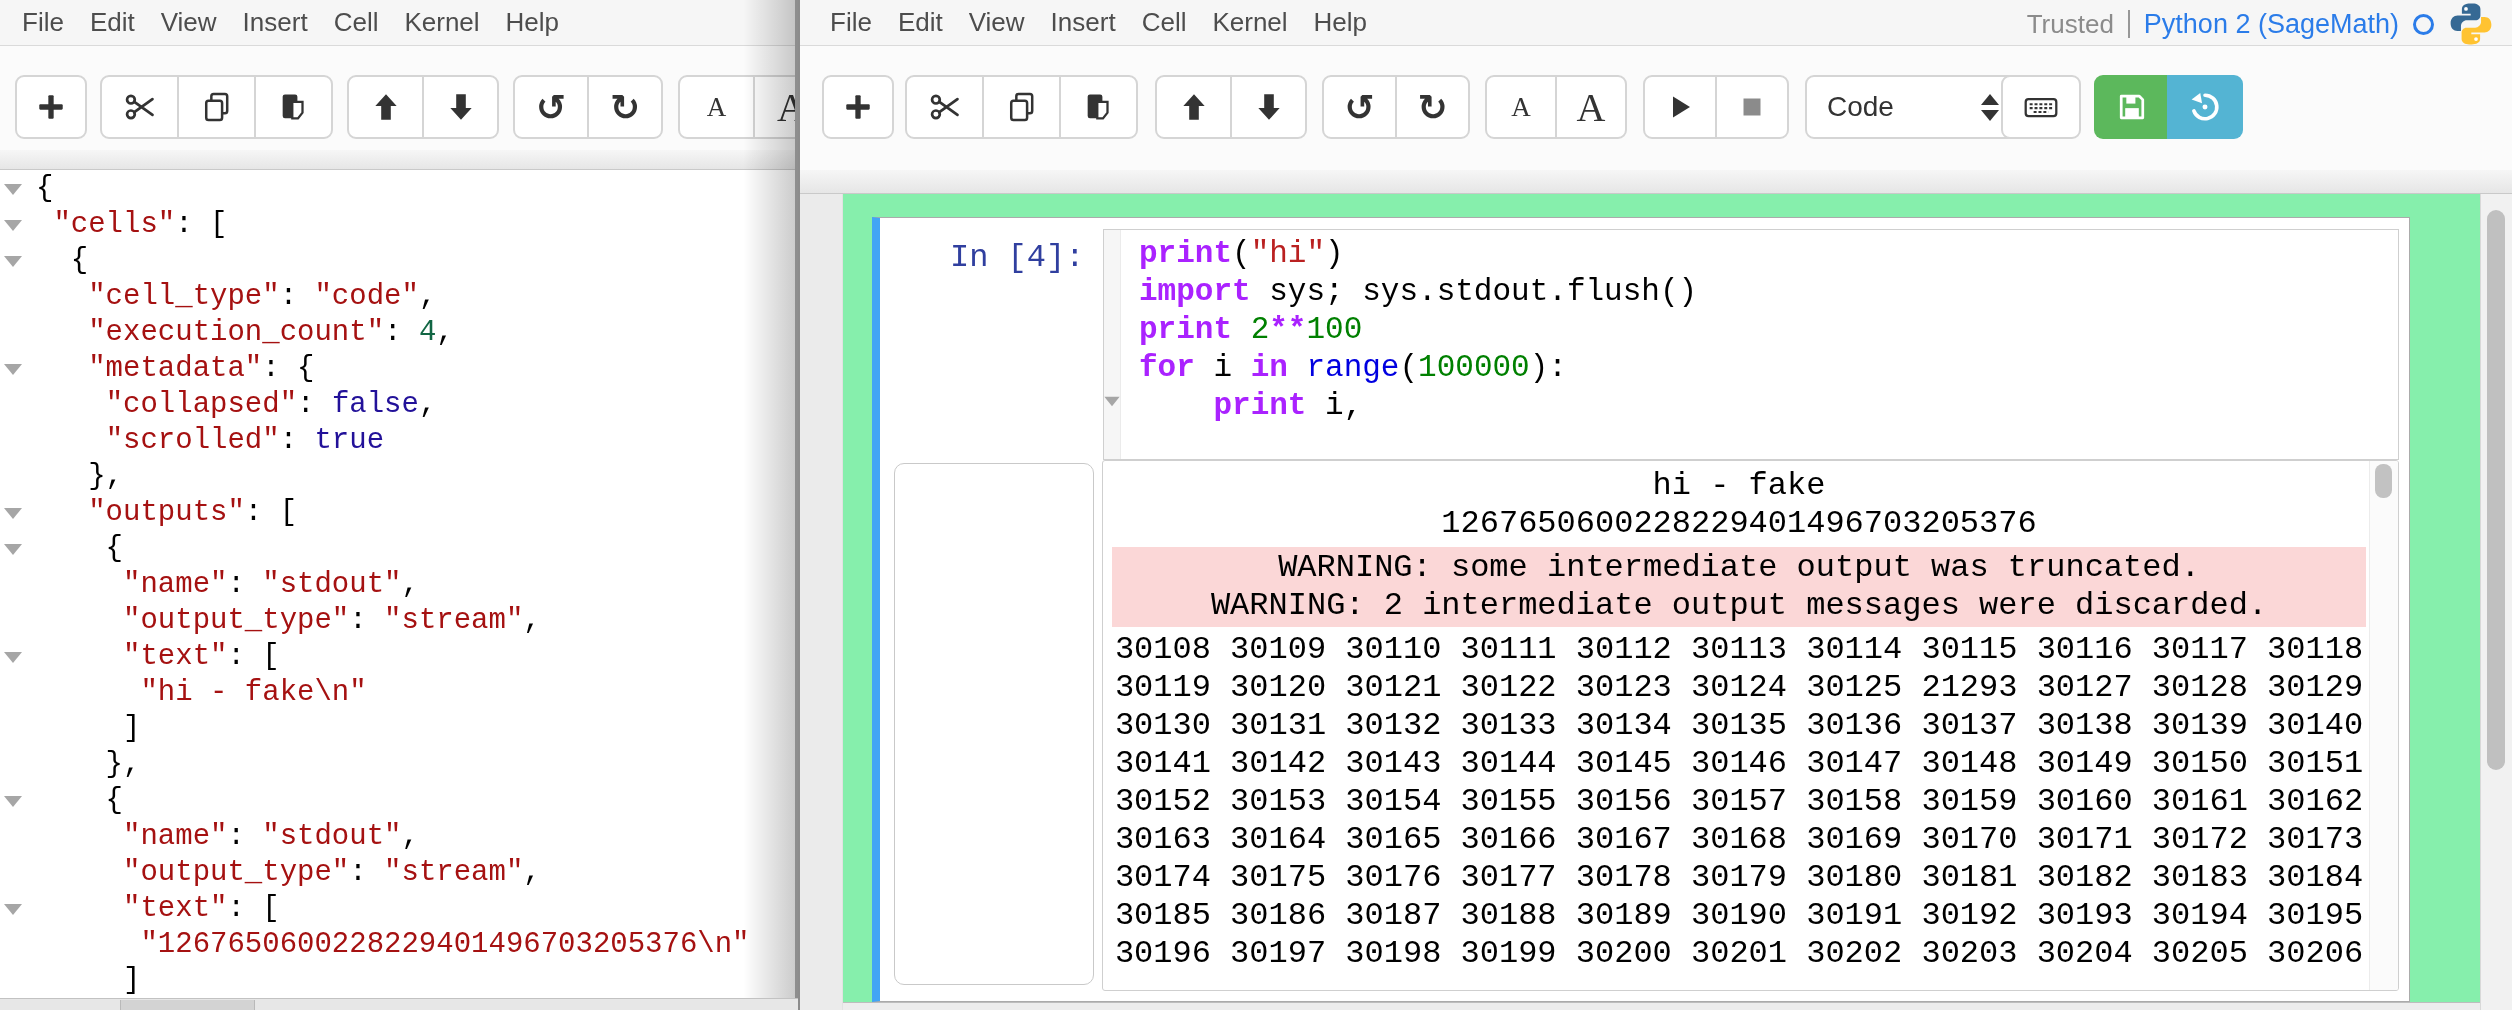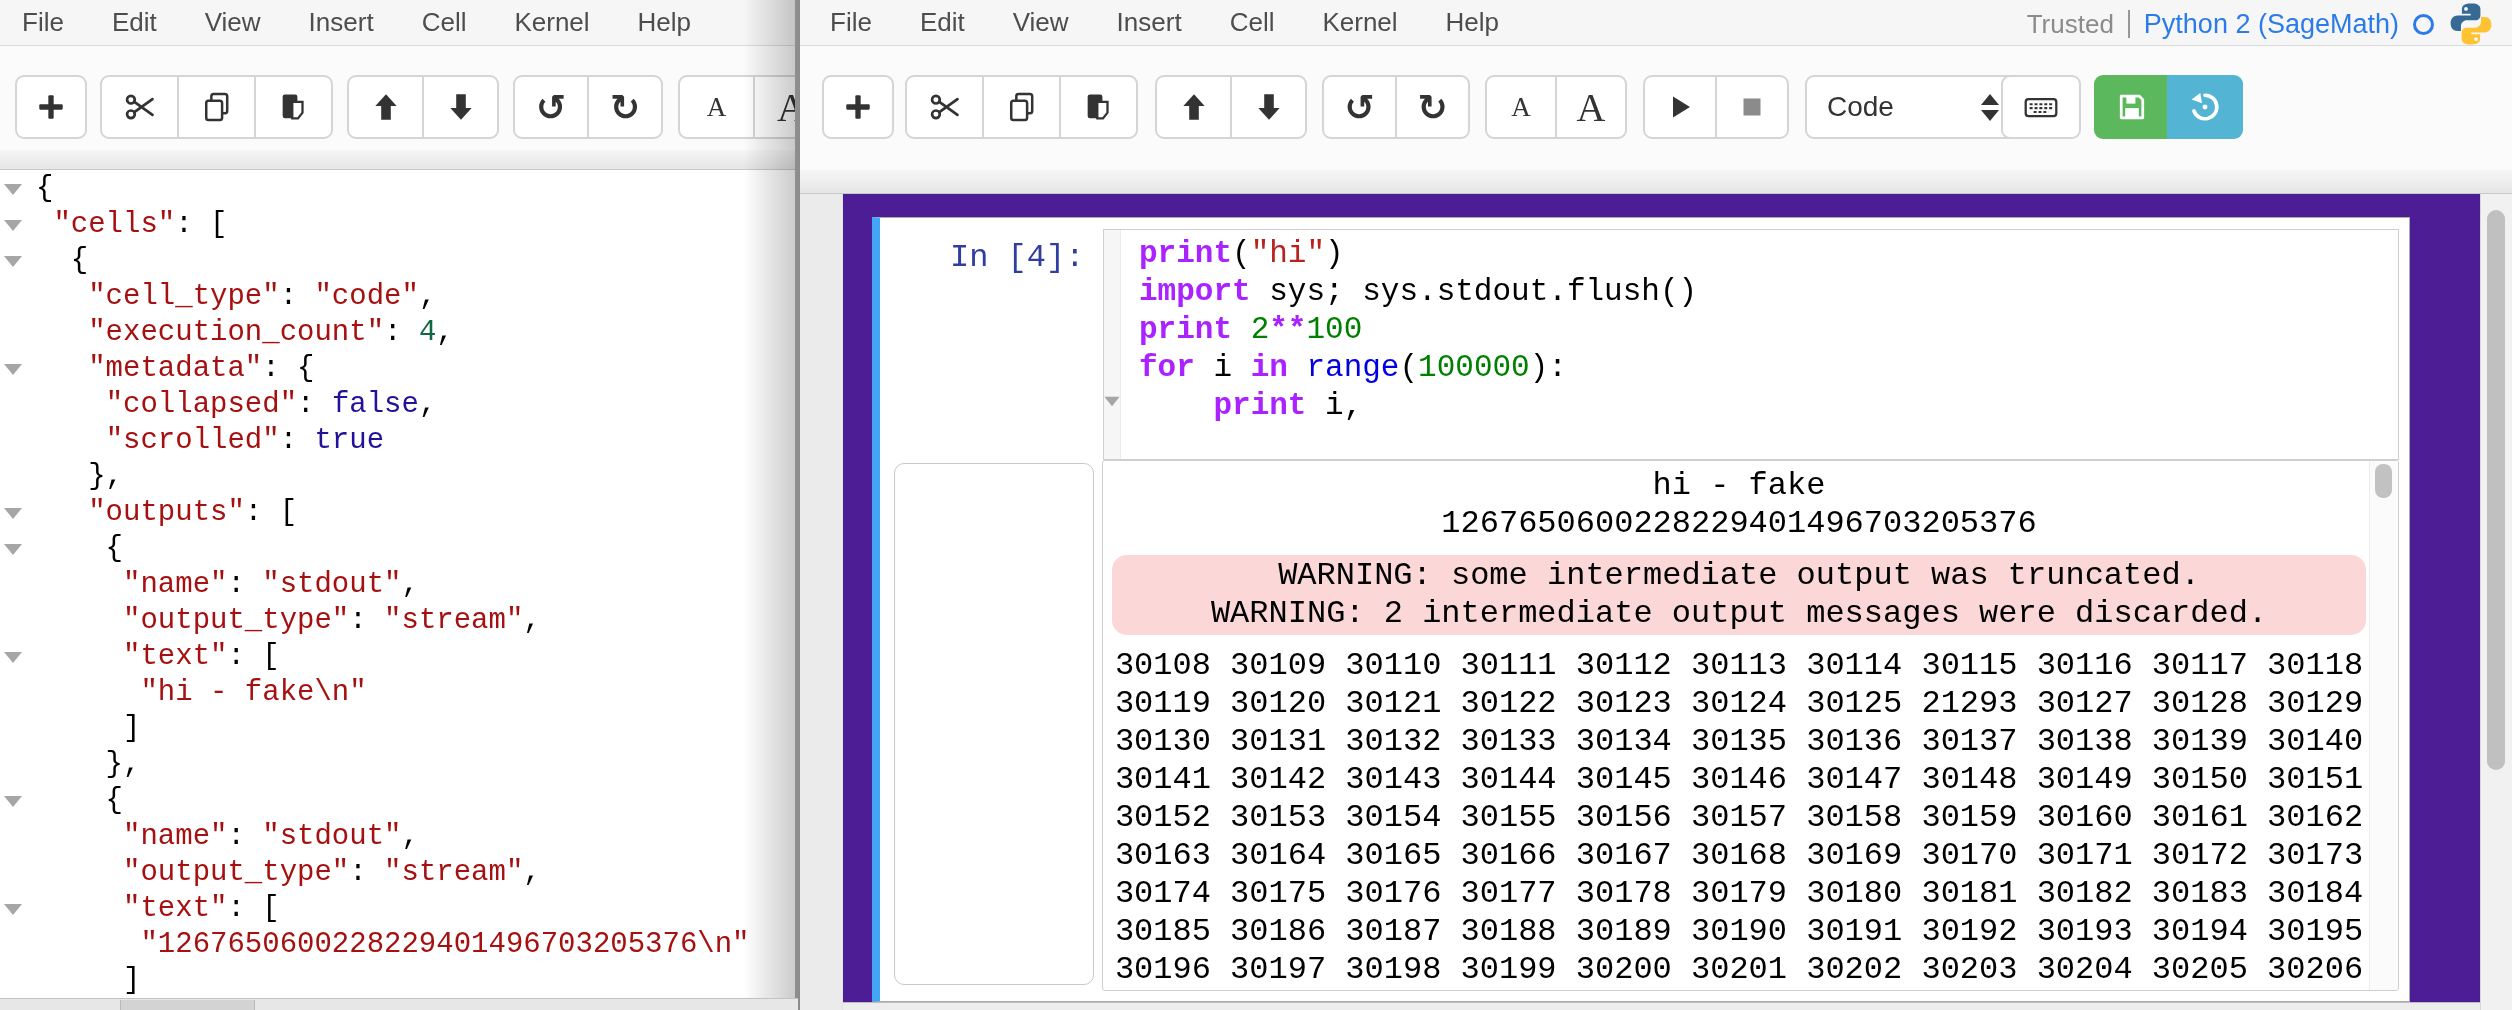--- a/index.html
+++ b/index.html
@@ -2,21 +2,21 @@
 <html><head>
 <meta charset="utf-8">
 <style>
   * { margin:0; padding:0; box-sizing:border-box; }
   html,body { width:2512px; height:1010px; overflow:hidden; background:#ddd;
               font-family:"Liberation Sans", sans-serif; }
   #stage { position:relative; width:2512px; height:1010px; background:#fff; }
 
   
   .menubar { position:absolute; top:0; left:0; right:0; height:46px; background:#f6f6f6;
-             border-bottom:1px solid #dadada; display:flex; align-items:center; gap:48px;
+             border-bottom:1px solid #dadada; display:flex; align-items:center; gap:26px;
              font-size:26px; color:#4d4d4d; }
   .menu-item { cursor:default; }
   .toolbar { position:absolute; left:0; right:0; background:#fbfbfb; }
   .btn { height:64px; background:#fff; border:2px solid #d5d5d5; border-radius:9px;
          display:flex; align-items:center; justify-content:center; color:#333; }
   .grp { position:absolute; top:29px; display:flex; }
   .grp .btn { border-radius:0; }
   .grp .btn + .btn { margin-left:-2px; }
   .grp .btn:first-child { border-top-left-radius:9px; border-bottom-left-radius:9px; }
   .grp .btn:last-child { border-top-right-radius:9px; border-bottom-right-radius:9px; }
@@ -51,21 +51,21 @@
   #rw .menubar { padding-left:30px; }
   #rw .toolbar { top:46px; height:124px; }
   #rw .strip { top:170px; height:24px; }
   #rw-header { position:absolute; top:5px; right:18px; height:38px; display:flex;
                align-items:center; gap:14px; z-index:5; }
   #trusted { font-size:26px; color:#8b8b8b; }
   .hdr-divider { width:2px; height:28px; background:#979797; }
   #kernel-name { font-size:27px; color:#2b7ce9; }
   #kernel-ring { width:21px; height:21px; border:3px solid #2b7ce9; border-radius:50%; }
 
-  #rw-body { position:absolute; top:194px; left:0; right:0; bottom:0; background:#4c1d95; }
+  #rw-body { position:absolute; top:194px; left:0; right:0; bottom:0; background:#86efac; }
   #rw-gutterstrip { position:absolute; left:0; top:0; bottom:0; width:43px; background:#ebebeb;
                     border-right:1px solid #e2e2e2; }
   #rw-vscroll { position:absolute; right:0; top:0; bottom:0; width:32px; background:#f1f1f1;
                 border-left:1px solid #d8d8d8; }
   #rw-vthumb { position:absolute; left:6px; top:16px; width:18px; height:560px; background:#c0c0c0;
                border-radius:9px; }
   #rw-bottombar { position:absolute; left:43px; right:32px; bottom:0; height:8px; background:#ededed;
                   border-top:1px solid #bdbdbd; }
 
   
@@ -83,21 +83,21 @@
   .ck-k { color:#AA22FF; font-weight:bold; } .ck-s { color:#BA2121; } .ck-n { color:#008000; }
   .ck-b { color:#0000E0; } .ck-p { color:#000; }
 
   
   #out-prompt-box { position:absolute; left:14px; top:245px; width:200px; height:522px;
                     border:1px solid #c9c9c9; border-radius:10px; background:#fff; }
   #out-scroll { position:absolute; left:222px; top:242px; right:10px; height:531px; background:#fff;
                 border:1px solid #cfcfcf; border-radius:3px; overflow:hidden; }
   #out-content { padding:6px 32px 0 9px; }
   .outpre { font-size:32px; line-height:38px; white-space:pre; color:#000;text-align:center; }
-  #warn-block { margin:12px 0; background:#fbd7d7; padding:2px 0;border-radius:15px; }
+  #warn-block { margin:4px 0; background:#fbd7d7; padding:2px 0; }
   #num-rows { margin-top:3px; }
   #out-sb { position:absolute; right:0; top:0; bottom:0; width:29px; background:#fbfbfb;
             border-left:1px solid #ececec; }
   #out-sb-thumb { position:absolute; left:5px; top:3px; width:17px; height:34px; background:#c2c2c2;
                   border-radius:8px; }
 
   
   .glyph-a-small { font-family:"Liberation Serif", serif; font-size:27px; }
   .glyph-a-big { font-family:"Liberation Serif", serif; font-size:40px; }
   .glyph-undo, .glyph-redo { font-size:36px; font-weight:bold; font-family:"DejaVu Sans", sans-serif; }

